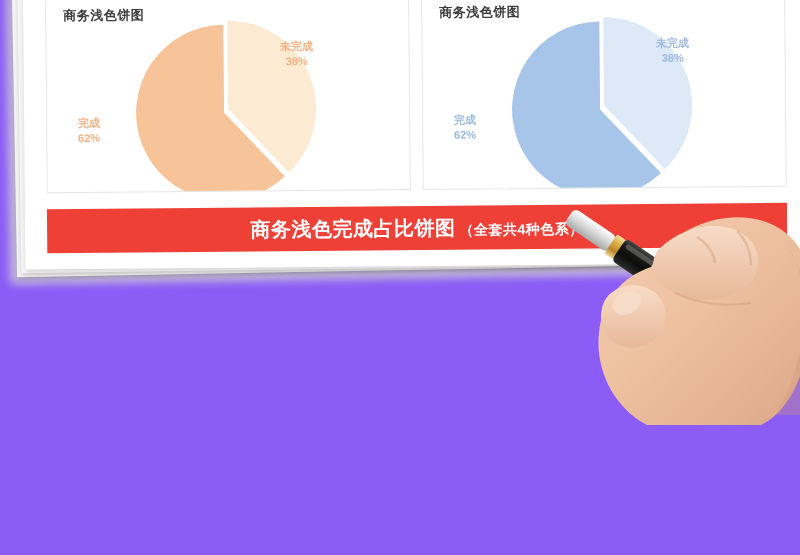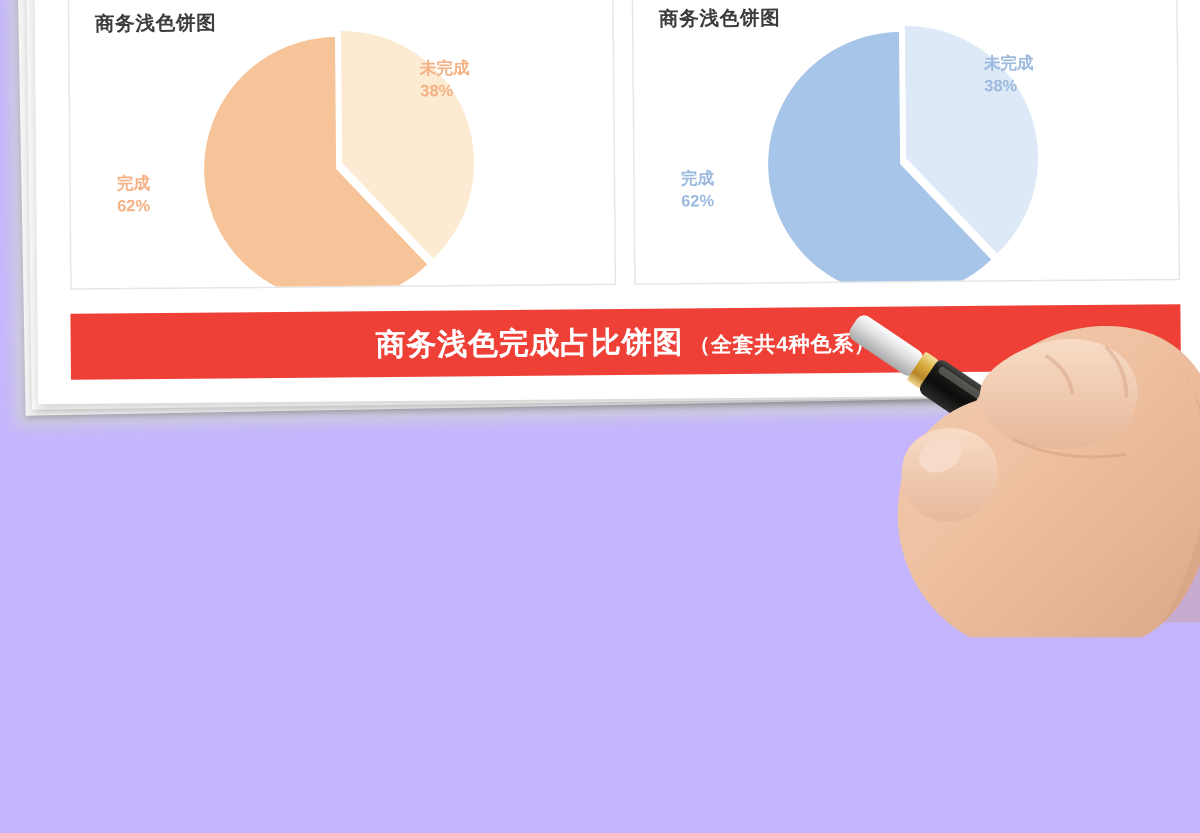--- a/index.html
+++ b/index.html
@@ -9,21 +9,21 @@
     height: 555px;
     overflow: hidden;
     background: #eaeaea;
     font-family: "Liberation Sans", "DejaVu Sans", sans-serif;
   }
 
   #stage {
     position: relative;
     width: 800px;
     height: 555px;
-    background: #c4b5fd;
+    background: #8b5cf6;
   }
 
   
   .sheet-shadow {
     position: absolute;
     left: 8px;
     top: -58px;
     width: 790px;
     height: 336px;
     background: #d4d4d4;
@@ -113,21 +113,21 @@
     left: 50%;
     top: 16px;
     transform: translateX(-50%);
   }
 
   .lbl {
     position: absolute;
     font-size: 11px;
     font-weight: bold;
     line-height: 1.35;
-    text-align: left;
+    text-align: center;
     white-space: nowrap;
     z-index: 3;
   }
   .lbl .pct { display: block; }
 
   .lbl-right { left: 64.5%; top: 47px; }
   .lbl-left  { left: 8.5%;  top: 122px; }
 
   
   .banner {

